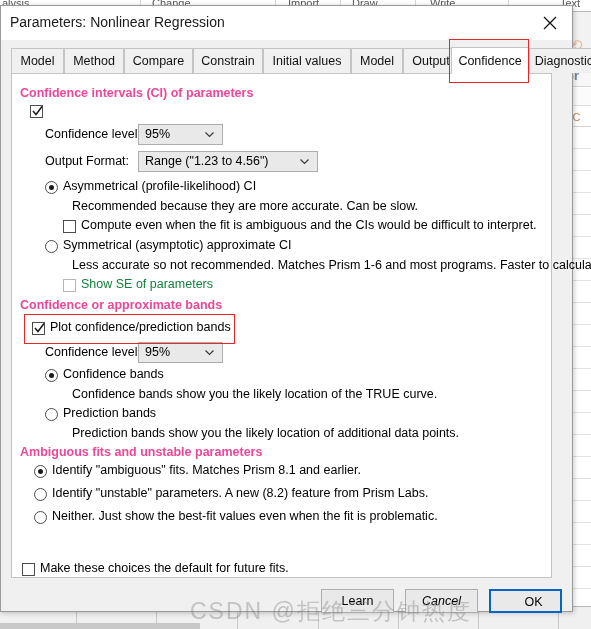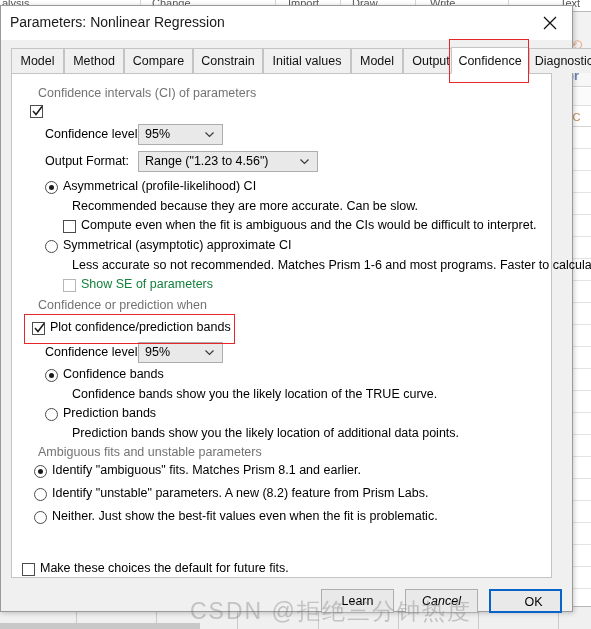--- a/index.html
+++ b/index.html
@@ -146,21 +146,21 @@
   
   #panel {
     position: absolute; left: 10px; top: 67px;
     width: 541px; height: 505px;
     background: #ffffff;
     border: 1px solid #c4c4c4;
   }
 
   .abs { position: absolute; white-space: nowrap; }
   .sec-head {
-    font-weight: normal; font-size: 12.5px; color: #737373; margin-left: 18px;
+    font-weight: bold; font-size: 12.5px; color: #ec4899;
   }
   .lbl { font-size: 12.5px; color: #000; }
   .lbl-dim { font-size: 12.5px; color: #15803d; }
 
   
   .cb {
     position: absolute;
     width: 13px; height: 13px;
     border: 1px solid #4c4c4c;
     background: #ffffff;
@@ -364,21 +364,21 @@
     <div class="cb" style="left:51px; top:146px;"></div>
     <div class="abs lbl" style="left:69px; top:144px;">Compute even when the fit is ambiguous and the CIs would be difficult to interpret.</div>
 
     <div class="rb" style="left:33px; top:166px;"></div>
     <div class="abs lbl" style="left:51px; top:164px;">Symmetrical (asymptotic) approximate CI</div>
     <div class="abs lbl" style="left:60px; top:184px;">Less accurate so not recommended. Matches Prism 1-6 and most programs. Faster to calculate.</div>
 
     <div class="cb dim" style="left:51px; top:205px;"></div>
     <div class="abs lbl-dim" style="left:69px; top:203px;">Show SE of parameters</div>
 
-    <div class="abs sec-head" style="left:8px; top:224px;">Confidence or prediction when</div>
+    <div class="abs sec-head" style="left:8px; top:224px;">Confidence or approximate bands</div>
 
     <div id="bands-highlight" style="left:12px; top:240px; width:211px; height:30px;"></div>
 
     <div class="cb" style="left:20px; top:248px;">
       <svg class="tick" viewBox="0 0 11 13">
           <path d="M1 6 L4 9.5 L10 1.5" stroke="#1b1b1b" stroke-width="1.5" fill="none"></path>
         </svg>
     </div>
     <div class="abs lbl" style="left:38px; top:246px;">Plot confidence/prediction bands</div>
 

